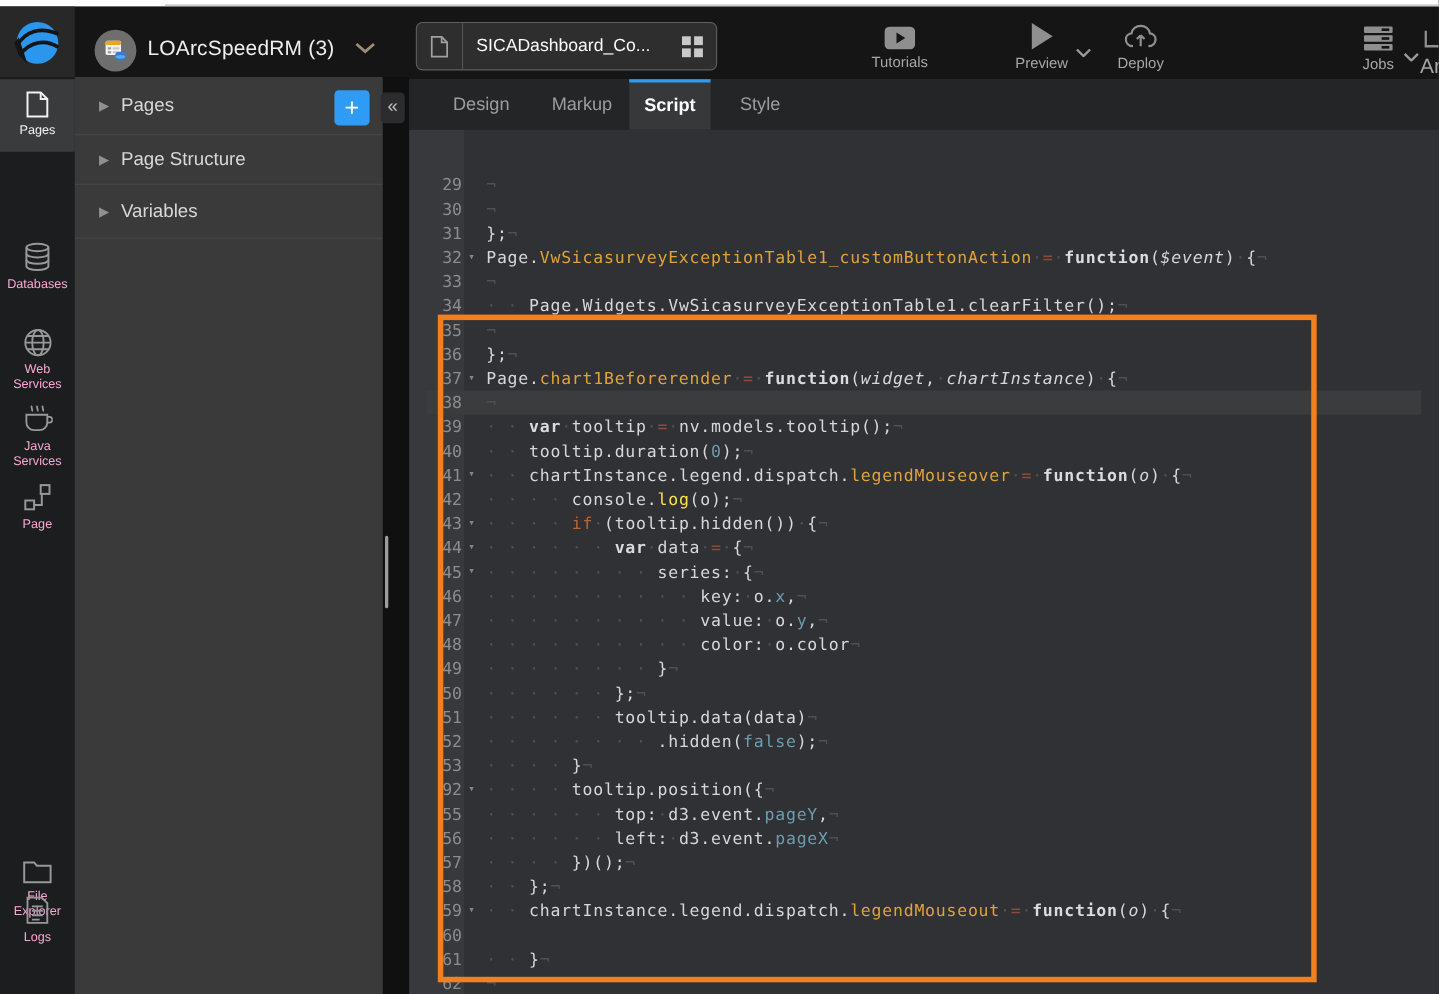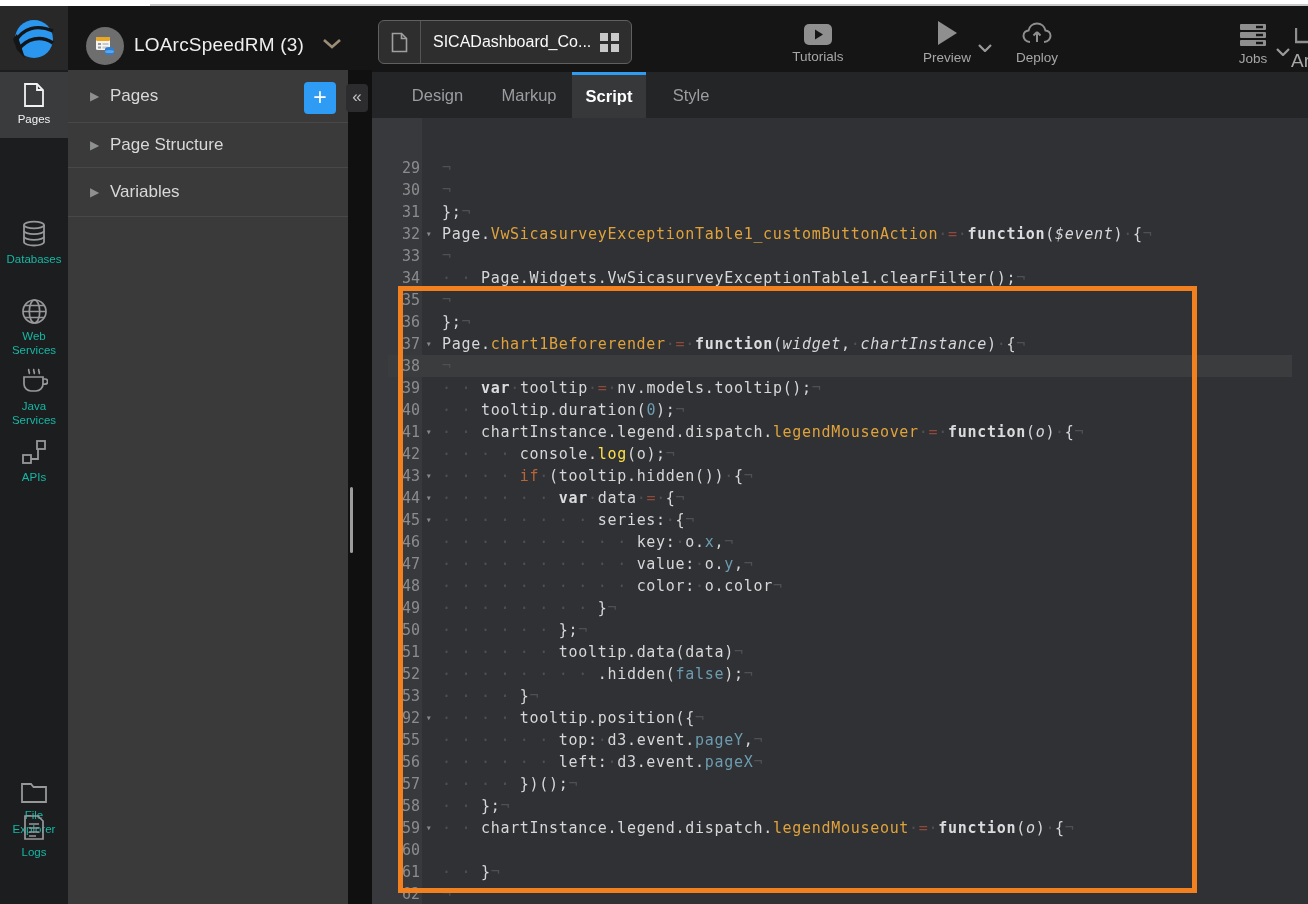--- a/index.html
+++ b/index.html
@@ -11,33 +11,33 @@
   
   #chrome-strip { left:0; top:0; width:1308px; height:6px; background:#ffffff; }
   #chrome-strip .shade { position:absolute; left:150px; top:4px; right:0; height:2px; background:#c9c9c9; }
 
   
   #topbar { left:0; top:6px; width:1308px; height:66px; background:#151515; }
   #logo-tile { left:0; top:0; width:68px; height:66px; background:#282828; display:flex; align-items:center; justify-content:center; }
   #project-avatar { left:86px; top:21px; width:38px; height:38px; border-radius:50%; background:#6e6e6e; display:flex; align-items:center; justify-content:center; }
   #project-name { left:134px; top:28px; font-size:19px; color:#efefef; letter-spacing:.2px; }
   #project-chevron { left:322px; top:32px; }
-  #page-tab { left:378px; top:14px; width:254px; height:44px; background:#2e2e2e; border:1px solid #606060; border-radius:6px; display:flex; align-items:center; }
+  #page-tab { left:378px; top:14px; width:274px; height:44px; background:#2e2e2e; border:1px solid #606060; border-radius:6px; display:flex; align-items:center; }
   #page-tab .icon-cell { width:42px; height:100%; border-right:1px solid #555; display:flex; align-items:center; justify-content:center; }
   #page-tab .title { flex:1; color:#fafafa; font-size:16px; padding-left:12px; white-space:nowrap; overflow:hidden; }
   #grid-icon { width:19px; height:19px; margin-right:12px; display:grid; grid-template-columns:8px 8px; grid-template-rows:8px 8px; gap:3px; }
   #grid-icon span { background:#c9c9c9; }
 
   .tb-action { position:absolute; display:flex; flex-direction:column; align-items:center; color:#a7a7a7; font-size:13.5px; }
   .tb-action .lbl { margin-top:4px; }
   .tb-chev { position:absolute; }
 
   
   #sidebar { left:0; top:70px; width:68px; height:834px; background:#1c1d1e; }
-  .sb-item { position:absolute; left:0; width:68px; display:flex; flex-direction:column; align-items:center; color:#14b8a6; }
+  .sb-item { position:absolute; left:0; width:68px; display:flex; flex-direction:column; align-items:center; color:#f9a8d4; }
   .sb-item .sb-label { font-size:11.5px; margin-top:5px; text-align:center; line-height:1.18; width:64px; }
   .sb-item.active { background:#3a3b3d; color:#f2f2f2; }
   .sb-item svg { stroke:#97989a; }
   .sb-item.active svg { stroke:#f2f2f2; }
 
   
   #explorer { left:68px; top:70px; width:280px; height:834px; background:#3a3a3a; }
   .xp-section { position:relative; border-bottom:1px solid #484848; display:flex; align-items:center; }
   .xp-arrow { color:#8f9092; font-size:12px; margin-left:22px; width:16px; }
   .xp-label { color:#d8d8d8; font-size:17px; margin-left:4px; }
@@ -206,21 +206,21 @@
         <path d="M23 12h2a2.6 2.6 0 0 1 0 5.2h-2.4"></path>
       </svg>
       <span class="sb-label">Java Services</span>
     </div>
     <div class="sb-item" style="top:368px;">
       <svg width="28" height="28" viewBox="0 0 28 28" fill="none" stroke-width="1.8">
         <rect x="3" y="17" width="8" height="8"></rect>
         <rect x="17" y="3" width="8" height="8"></rect>
         <path d="M11 21h7v-10"></path>
       </svg>
-      <span class="sb-label">APIs</span>
+      <span class="sb-label">Page</span>
     </div>
     <div class="sb-item" style="top:710px;">
       <svg width="28" height="24" viewBox="0 0 28 24" fill="none" stroke-width="1.8">
         <path d="M2 4h9l2.5 3H26v15H2z"></path>
       </svg>
       <span class="sb-label">File Explorer</span>
     </div>
     <div class="sb-item" style="top:744px;">
       <svg width="24" height="27" viewBox="0 0 24 27" fill="none" stroke-width="1.7">
         <path d="M3 2h13l5 5v18H3z"></path>

